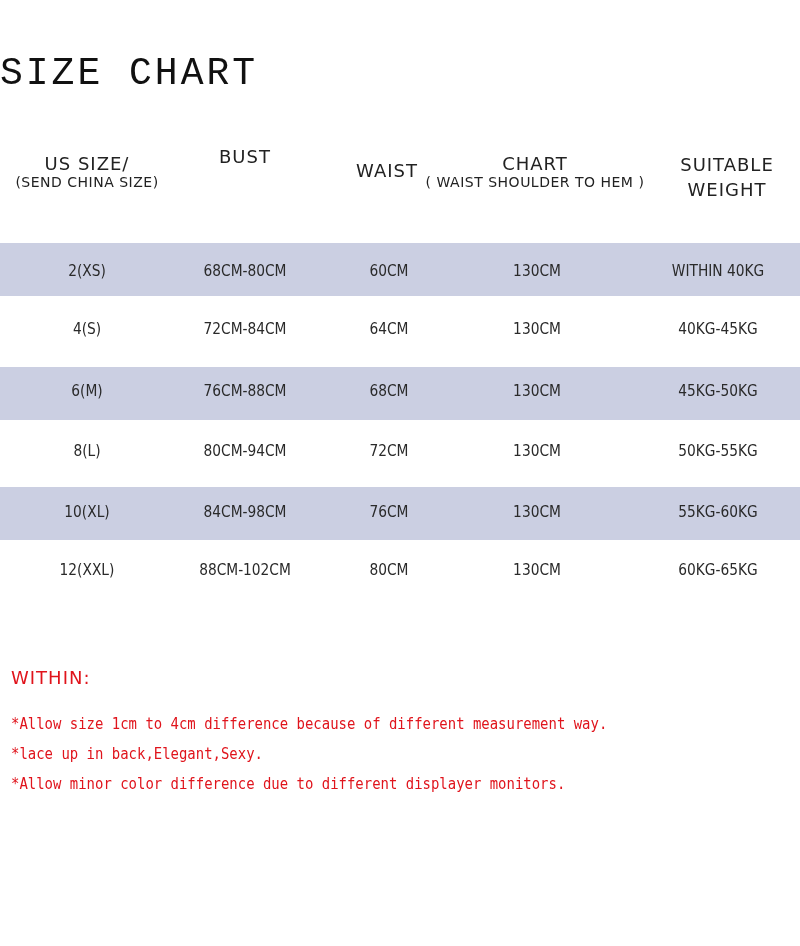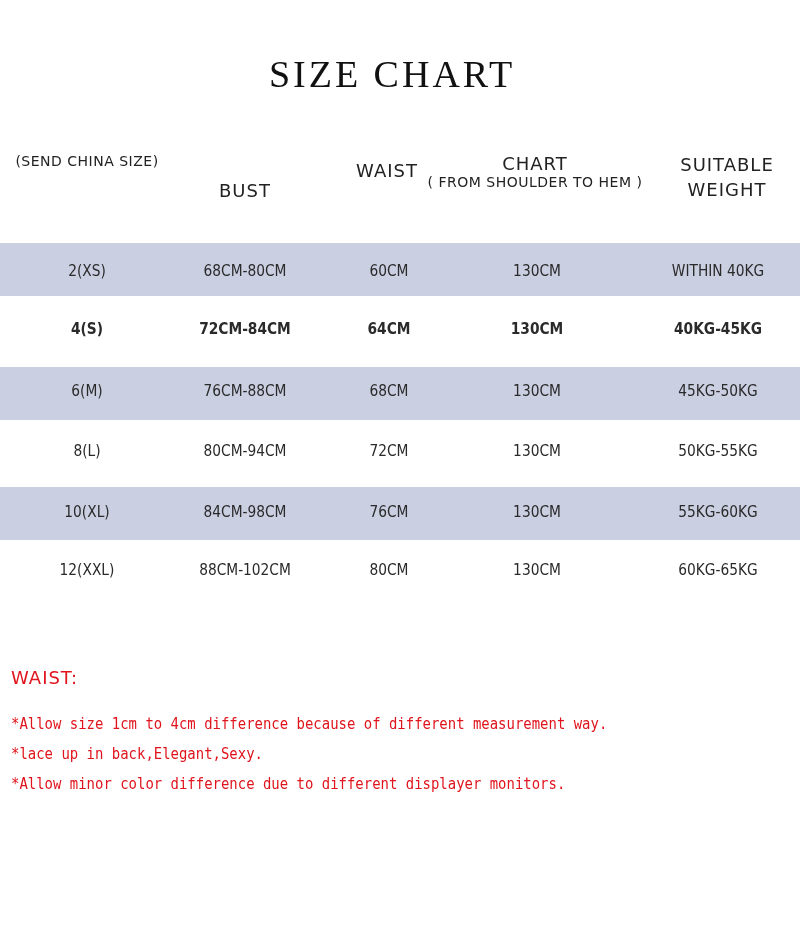--- a/index.html
+++ b/index.html
@@ -1,19 +1,19 @@
 <!DOCTYPE html>
 <html><head>
 <meta charset="utf-8">
 <style>
   html, body { margin: 0; padding: 0; background: #ffffff; }
   body { width: 800px; height: 946px; position: relative; overflow: hidden;
          font-family: "DejaVu Sans Mono", "Liberation Mono", monospace; color: #222; }
-  .title { position: absolute; top: 52px; left: 0; width: 784px; text-align: center;
-           font-family: Liberation Serif, serif;
+  .title { position: absolute; top: 52px; left: 0; width: 784px; text-align: left;
+           font-family: Liberation Mono, monospace;
            font-size: 38px; letter-spacing: 3px; color: #111; font-weight: normal; }
   .hdr { position: absolute; text-align: center; color: #222;
          font-family: "DejaVu Sans", "Liberation Sans", sans-serif; }
   .hdr .main { font-size: 18px; letter-spacing: 1px; display: block; }
   .hdr .sub { font-size: 14px; letter-spacing: 0.5px; display: block; }
   .band { position: absolute; left: 0; width: 800px; background: #cbcfe2; }
   .row { position: absolute; left: 0; width: 800px; height: 54px; }
   .cell { position: absolute; top: 0; height: 54px; line-height: 54px; text-align: center;
           font-family: "DejaVu Sans", "Liberation Sans", sans-serif; font-size: 16px;
           color: #2a2a2a; transform: scaleX(0.86); white-space: nowrap; }
@@ -27,49 +27,50 @@
   .notice-line { position: absolute; left: 11px; color: #e0141c;
                  font-family: "DejaVu Sans Mono", "Liberation Mono", monospace; font-size: 15px;
                  transform-origin: left center; transform: scaleX(0.93); white-space: nowrap; }
 </style>
 </head>
 <body>
 
 <div class="title">SIZE CHART</div>
 
 <div class="hdr" style="left:0;width:174px;top:153px;">
+  <span class="main">US SIZE/</span>
   <span class="sub">(SEND CHINA SIZE)</span>
 </div>
-<div class="hdr" style="left:160px;width:170px;top:180px;">
+<div class="hdr" style="left:160px;width:170px;top:146px;">
   <span class="main">BUST</span>
 </div>
 <div class="hdr" style="left:328px;width:118px;top:160px;">
   <span class="main">WAIST</span>
 </div>
 <div class="hdr" style="left:420px;width:230px;top:153px;">
   <span class="main">CHART</span>
-  <span class="sub">( FROM SHOULDER TO HEM )</span>
+  <span class="sub">( WAIST SHOULDER TO HEM )</span>
 </div>
 <div class="hdr" style="left:640px;width:174px;top:154px;">
   <span class="main">SUITABLE</span>
   <span class="main" style="margin-top:4px;">WEIGHT</span>
 </div>
 
 <div class="band" style="top:243px;height:53px;"></div>
 <div class="band" style="top:367px;height:53px;"></div>
 <div class="band" style="top:487px;height:53px;"></div>
 
 <div class="row" style="top:244px;">
   <div class="cell c0">2(XS)</div>
   <div class="cell c1">68CM-80CM</div>
   <div class="cell c2">60CM</div>
   <div class="cell c3">130CM</div>
   <div class="cell c4">WITHIN 40KG</div>
 </div>
-<div class="row" style="top:302px;font-weight:bold;">
+<div class="row" style="top:302px;">
   <div class="cell c0">4(S)</div>
   <div class="cell c1">72CM-84CM</div>
   <div class="cell c2">64CM</div>
   <div class="cell c3">130CM</div>
   <div class="cell c4">40KG-45KG</div>
 </div>
 <div class="row" style="top:364px;">
   <div class="cell c0">6(M)</div>
   <div class="cell c1">76CM-88CM</div>
   <div class="cell c2">68CM</div>
@@ -91,16 +92,16 @@
   <div class="cell c4">55KG-60KG</div>
 </div>
 <div class="row" style="top:543px;">
   <div class="cell c0">12(XXL)</div>
   <div class="cell c1">88CM-102CM</div>
   <div class="cell c2">80CM</div>
   <div class="cell c3">130CM</div>
   <div class="cell c4">60KG-65KG</div>
 </div>
 
-<div class="notice-title">WAIST:</div>
+<div class="notice-title">WITHIN:</div>
 <div class="notice-line" style="top:715px;">*Allow size 1cm to 4cm difference because of different measurement way.</div>
 <div class="notice-line" style="top:745px;">*lace up in back,Elegant,Sexy.</div>
 <div class="notice-line" style="top:775px;">*Allow minor color difference due to different displayer monitors.</div>
 
 </body></html>

